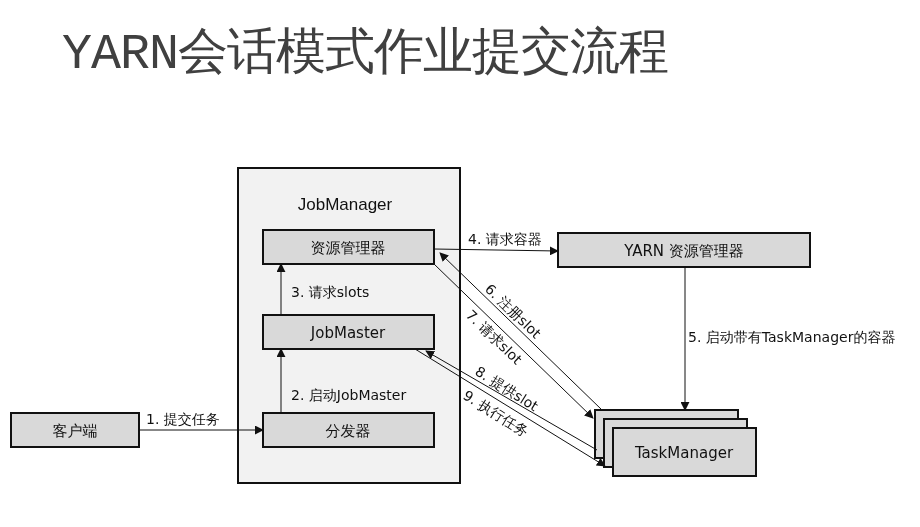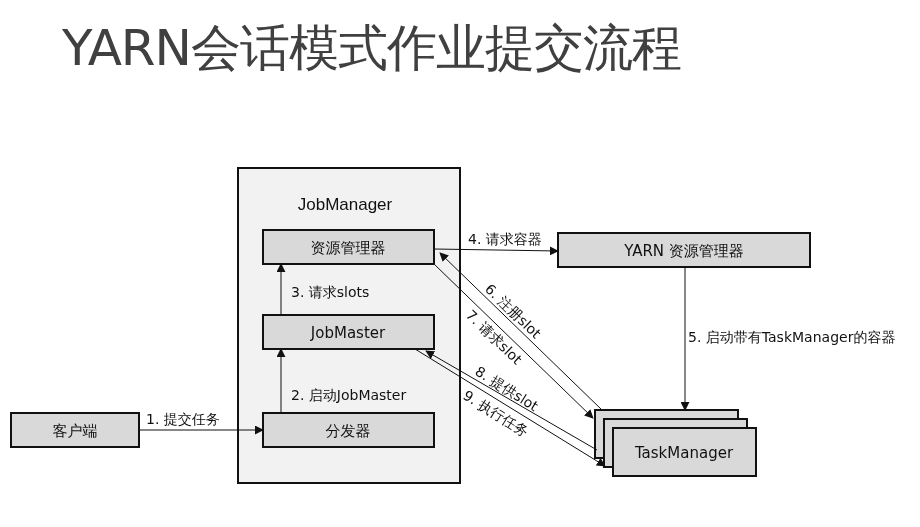--- a/index.html
+++ b/index.html
@@ -1,17 +1,17 @@
 <!DOCTYPE html>
 <html><head>
 <meta charset="utf-8">
 <style>
   html, body { margin: 0; padding: 0; background: #ffffff; }
   body { width: 920px; height: 527px; position: relative; overflow: hidden; font-family: "DejaVu Sans", "Liberation Sans", sans-serif; }
-  .title { position: absolute; left: 62px; top: 16px; font-size: 50px; color: #404040; letter-spacing: -1px; white-space: nowrap; line-height: 64px; }
+  .title { position: absolute; left: 62px; top: 23px; font-size: 50px; color: #404040; letter-spacing: -1px; white-space: nowrap; line-height: 64px; font-family: Liberation Mono, monospace; }
   svg { position: absolute; left: 0; top: 0; }
   .lbl { font-size: 14px; fill: #111; font-family: "DejaVu Sans", "Liberation Sans", sans-serif; }
   .boxtxt { font-size: 15px; fill: #111; font-family: "DejaVu Sans", "Liberation Sans", sans-serif; }
   .jmtitle { font-size: 17px; fill: #111; font-family: "Liberation Sans", "DejaVu Sans", sans-serif; }
 </style>
 </head>
 <body>
 
 <div class="title">YARN会话模式作业提交流程</div>
 

